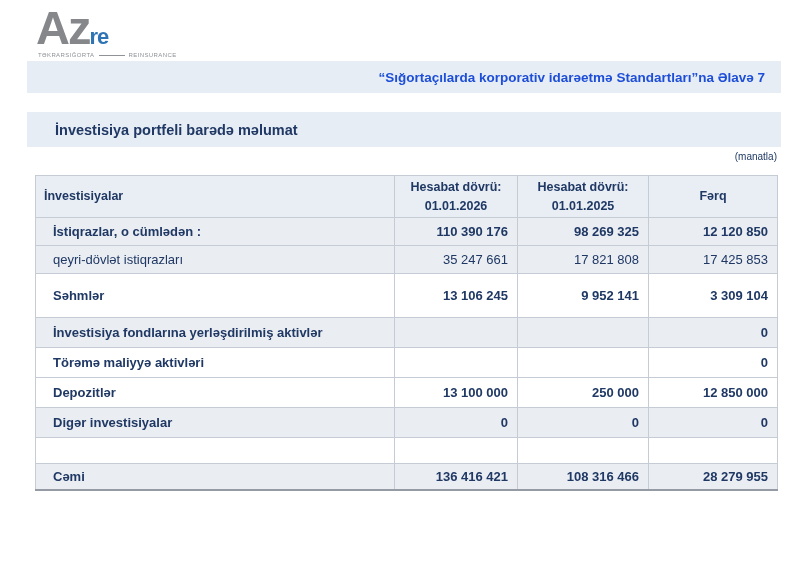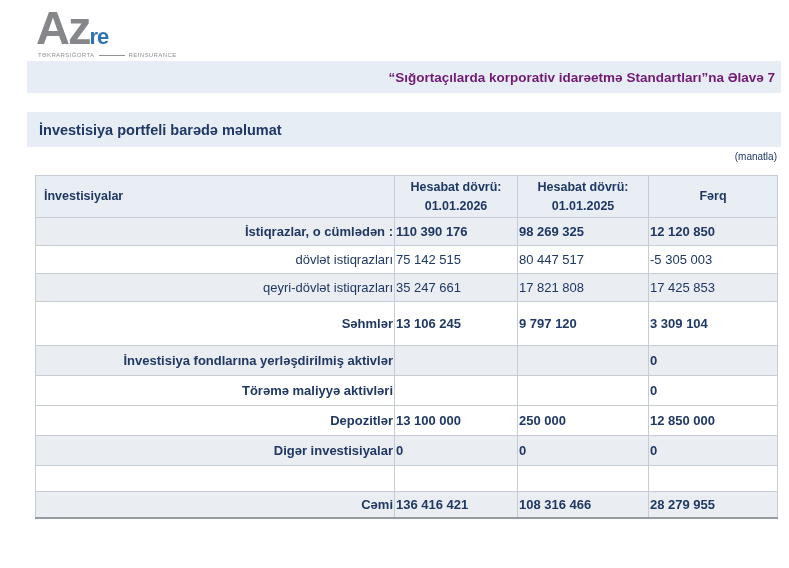--- a/index.html
+++ b/index.html
@@ -31,28 +31,28 @@
     display: flex; align-items: center; gap: 4px;
     font-size: 6px; color: #8f9296; letter-spacing: 0.4px; white-space: nowrap;
   }
   .tagline-line { display: inline-block; width: 26px; border-top: 1px solid #8f9296; }
 
   
   .annex-bar {
     position: absolute; left: 27px; top: 61px; width: 754px; height: 32px;
     background: #e7edf5; box-sizing: border-box;
     display: flex; align-items: center; justify-content: flex-end;
-    padding-right: 6px;
-    font-size: 13.5px; font-weight: bold; color: #701a75;
+    padding-right: 16px;
+    font-size: 13.5px; font-weight: bold; color: #1d4ed8;
   }
   .title-bar {
     position: absolute; left: 27px; top: 112px; width: 754px; height: 35px;
     background: #e7edf5; box-sizing: border-box;
     display: flex; align-items: center;
-    padding-left: 12px;
+    padding-left: 28px;
     font-size: 14.5px; font-weight: bold; color: #1f3864;
   }
   .unit-note {
     position: absolute; top: 151px; right: 12px;
     font-size: 10px; color: #1f3864;
   }
 
   
   table.invest-table {
     position: absolute; left: 35px; top: 175px;
@@ -70,22 +70,22 @@
   .invest-table th {
     background: #e9eef5;
     font-weight: bold;
     font-size: 12.5px;
     text-align: center;
     line-height: 1.45;
     padding: 2px 4px;
     vertical-align: middle;
   }
   .invest-table th.col-label { text-align: left; padding-left: 8px; }
-  .invest-table td.lbl { text-align: right; padding-left: 17px; }
-  .invest-table td.num { text-align: left; padding-right: 2px; }
+  .invest-table td.lbl { text-align: left; padding-left: 17px; }
+  .invest-table td.num { text-align: right; padding-right: 9px; }
   .invest-table tr.shaded td { background: #eaedf2; }
   .invest-table tr.plain td { background: #ffffff; }
   .invest-table .bold { font-weight: bold; }
 </style>
 </head>
 <body>
 
 <div class="page">
 
   <div class="logo">
@@ -122,36 +122,30 @@
         <th>Fərq</th>
       </tr>
     </thead>
     <tbody>
       <tr class="shaded" style="height:28px">
         <td class="lbl bold">İstiqrazlar, o cümlədən :</td>
         <td class="num bold">110 390 176</td>
         <td class="num bold">98 269 325</td>
         <td class="num bold">12 120 850</td>
       </tr>
-      <tr class="plain" style="height:28px">
-        <td class="lbl">dövlət istiqrazları</td>
-        <td class="num">75 142 515</td>
-        <td class="num">80 447 517</td>
-        <td class="num">-5 305 003</td>
-      </tr>
       <tr class="shaded" style="height:28px">
         <td class="lbl">qeyri-dövlət istiqrazları</td>
         <td class="num">35 247 661</td>
         <td class="num">17 821 808</td>
         <td class="num">17 425 853</td>
       </tr>
       <tr class="plain" style="height:44px">
         <td class="lbl bold">Səhmlər</td>
         <td class="num bold">13 106 245</td>
-        <td class="num bold">9 797 120</td>
+        <td class="num bold">9 952 141</td>
         <td class="num bold">3 309 104</td>
       </tr>
       <tr class="shaded" style="height:30px">
         <td class="lbl bold">İnvestisiya fondlarına yerləşdirilmiş aktivlər</td>
         <td class="num bold"></td>
         <td class="num bold"></td>
         <td class="num bold">0</td>
       </tr>
       <tr class="plain" style="height:30px">
         <td class="lbl bold">Törəmə maliyyə aktivləri</td>

